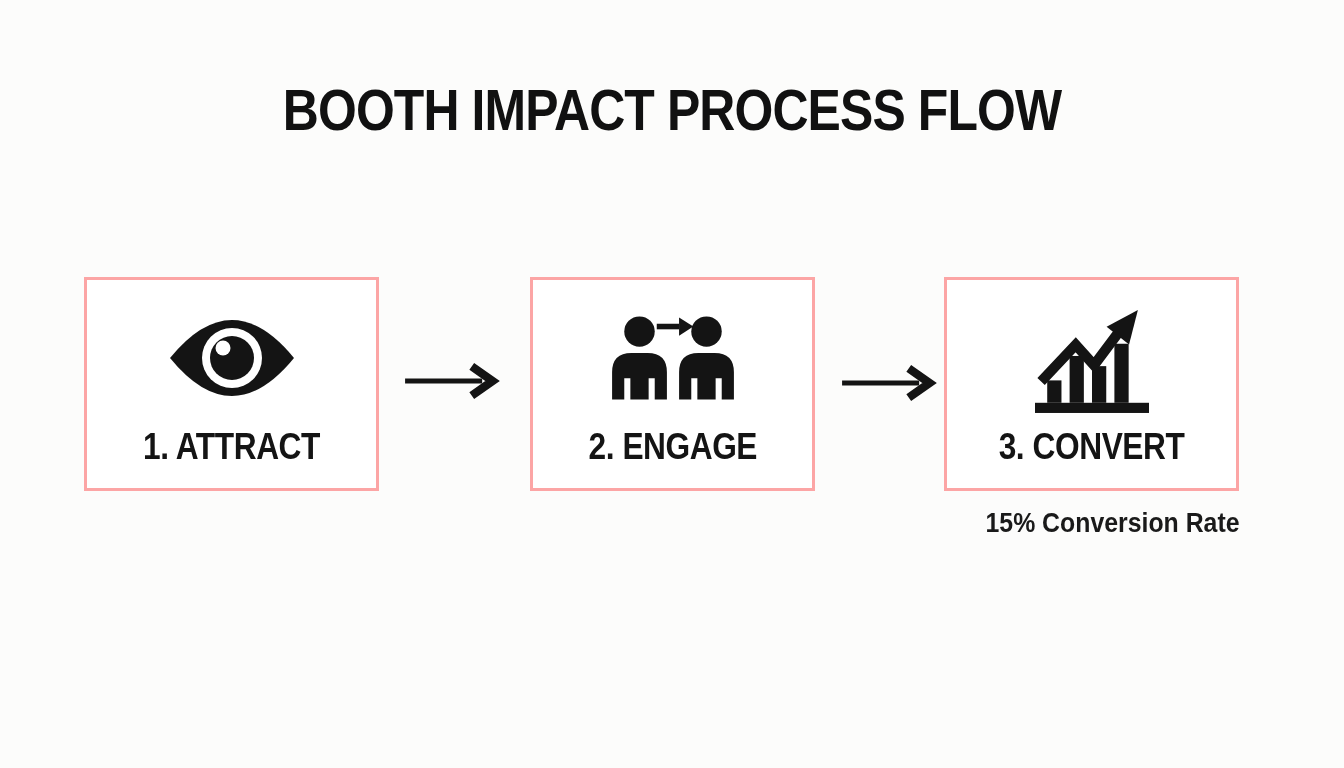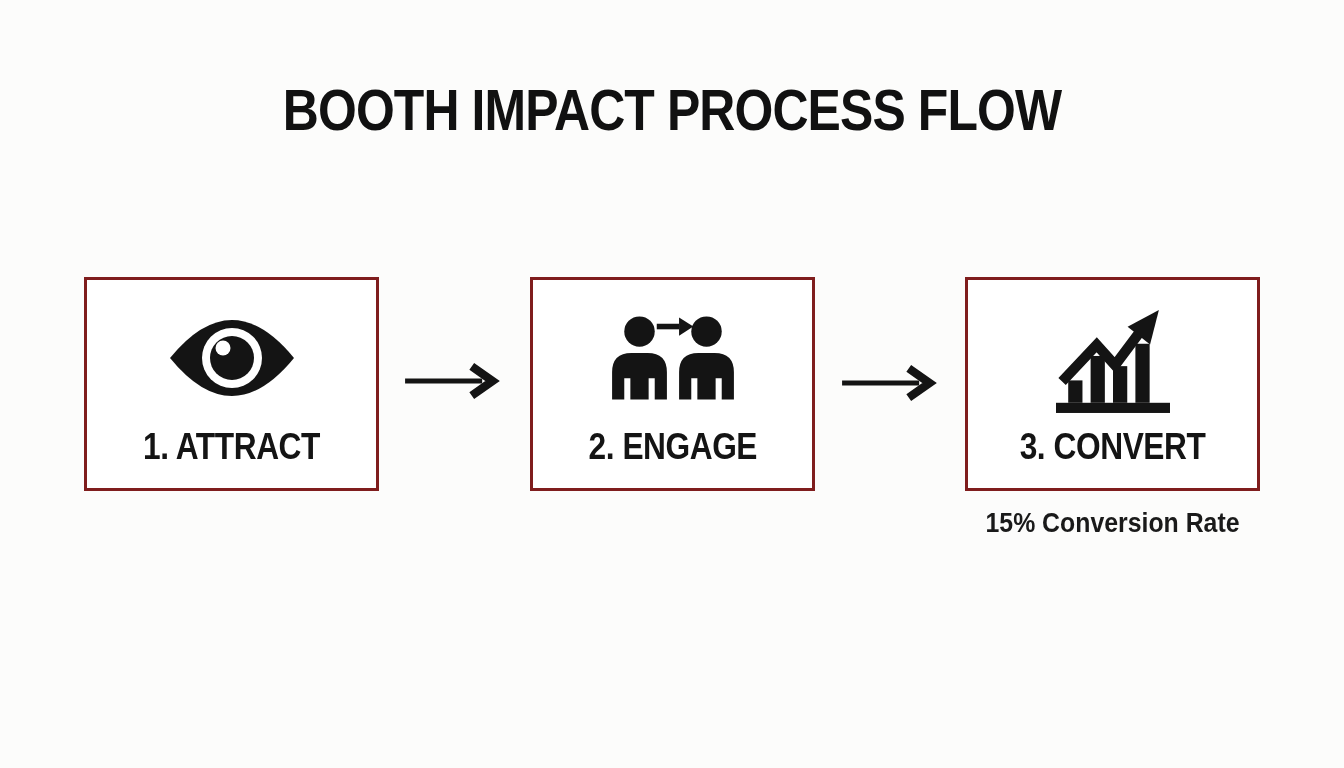--- a/index.html
+++ b/index.html
@@ -23,29 +23,29 @@
     transform-origin: 50% 50%;
     color: #111111;
     white-space: nowrap;
   }
 
   .step-box {
     position: absolute;
     top: 277px;
     height: 214px;
     background: #ffffff;
-    border: 3px solid #7f1d1d;
+    border: 3px solid #fca5a5;
     display: flex;
     flex-direction: column;
     align-items: center;
     justify-content: center;
   }
   .box-attract { left: 84px;  width: 295px; }
   .box-engage  { left: 530px; width: 285px; }
-  .box-convert { left: 965px; width: 295px; }
+  .box-convert { left: 944px; width: 295px; }
 
   .icon-slot {
     height: 116px;
     display: flex;
     align-items: center;
     justify-content: center;
   }
   .icon-slot svg { display: block; }
 
   .step-label {

